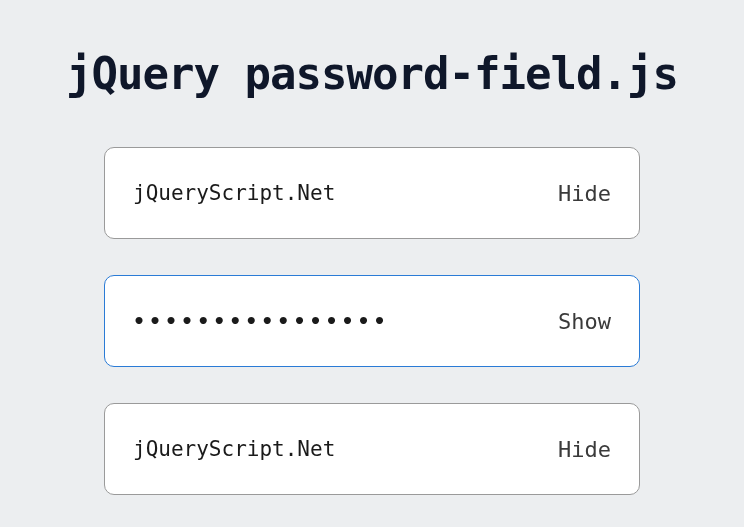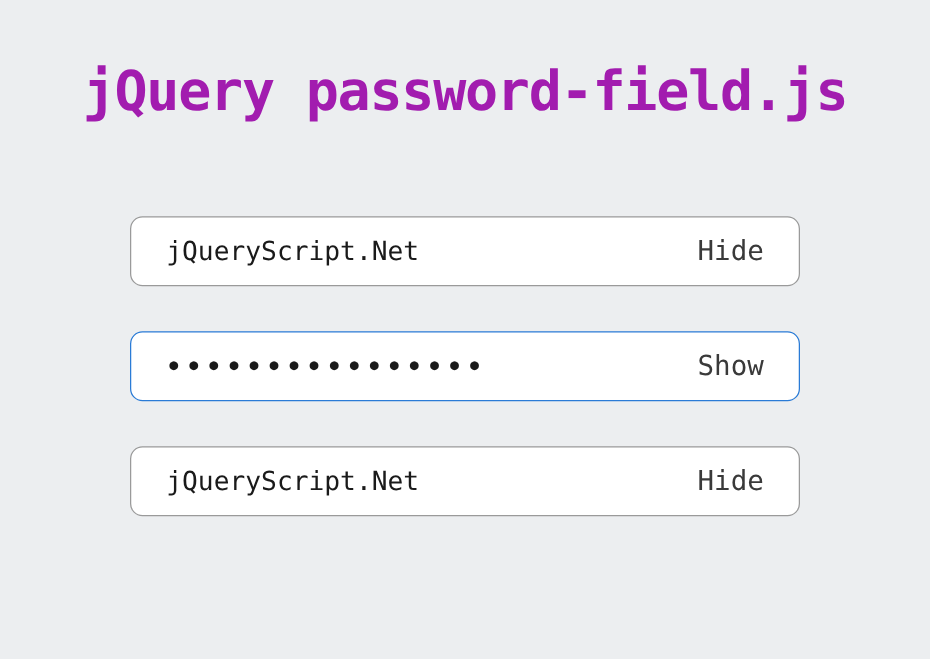--- a/index.html
+++ b/index.html
@@ -10,35 +10,35 @@
     body {
       width: 744px;
       height: 527px;
       background: #eceef0;
       font-family: "Consolas", "Menlo", "Monaco", monospace;
       overflow: hidden;
     }
     .page-title {
       font-size: 44px;
       font-weight: bold;
-      color: #a21caf;
+      color: #0f172a;
       text-align: center;
       margin-top: 48px;
-      margin-bottom: 74px;
+      margin-bottom: 48px;
       letter-spacing: -1px;
     }
     .form-container {
       display: flex;
       flex-direction: column;
       align-items: center;
       gap: 36px;
     }
     .password-field {
       width: 536px;
-      height: 56px;
+      height: 92px;
       background: #ffffff;
       border: 1px solid #9a9a9a;
       border-radius: 10px;
       display: flex;
       align-items: center;
       justify-content: space-between;
       padding: 0 28px;
     }
     .password-field.focused {
       border: 1.5px solid #2a7bd6;

